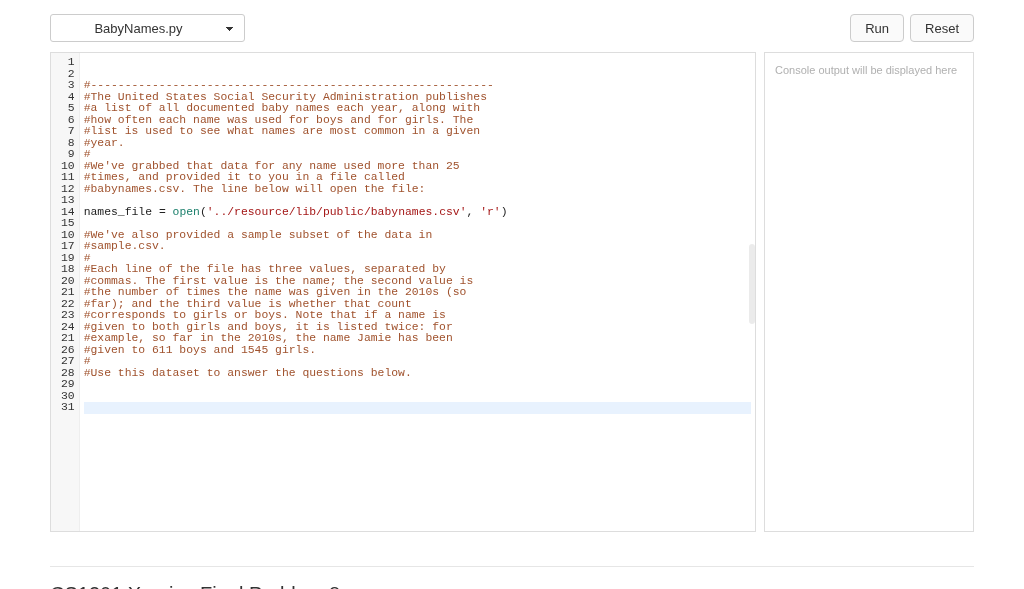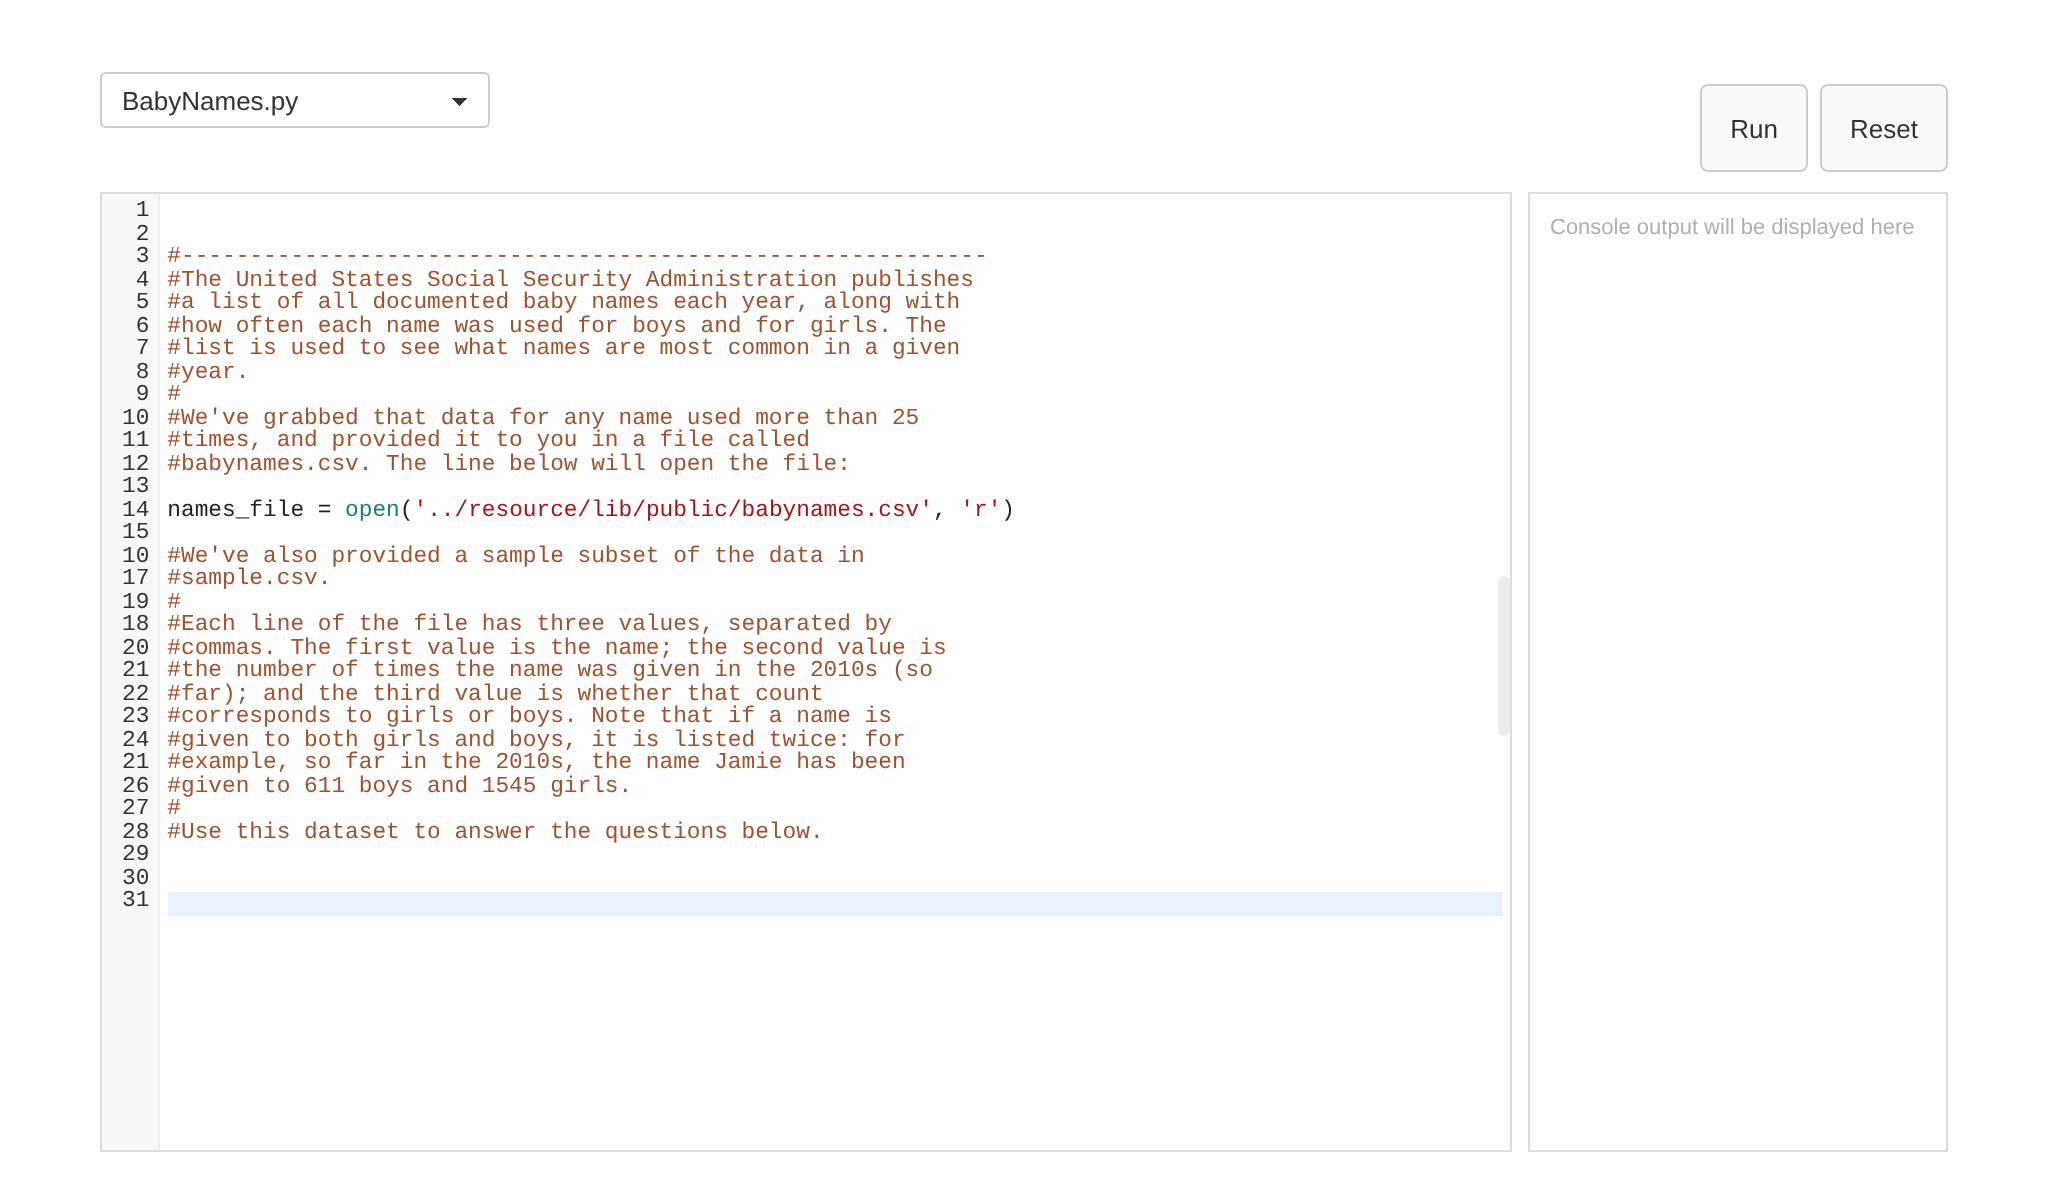--- a/index.html
+++ b/index.html
@@ -27,32 +27,32 @@
       padding: 4px 28px 4px 10px;
       font-size: 13px;
       height: 28px;
       min-width: 195px;
       color: #333;
       background-image: linear-gradient(45deg, transparent 50%, #333 50%), linear-gradient(135deg, #333 50%, transparent 50%);
       background-position: calc(100% - 14px) 12px, calc(100% - 10px) 12px;
       background-size: 4px 4px, 4px 4px;
       background-repeat: no-repeat;
       cursor: pointer;
+      text-align: center;
     }
     .btn-group { display: flex; gap: 6px; }
     .btn {
       border: 1px solid #ccc;
       background: #fafafa;
       border-radius: 4px;
       padding: 5px 14px;
       font-size: 13px;
       color: #333;
       cursor: pointer;
-      height: 44px;
-      margin-top: 28px;
+      height: 28px;
     }
     .workspace {
       display: flex;
       gap: 8px;
       height: 480px;
     }
     .editor-pane {
       flex: 1 1 auto;
       border: 1px solid #ddd;
       display: flex;

